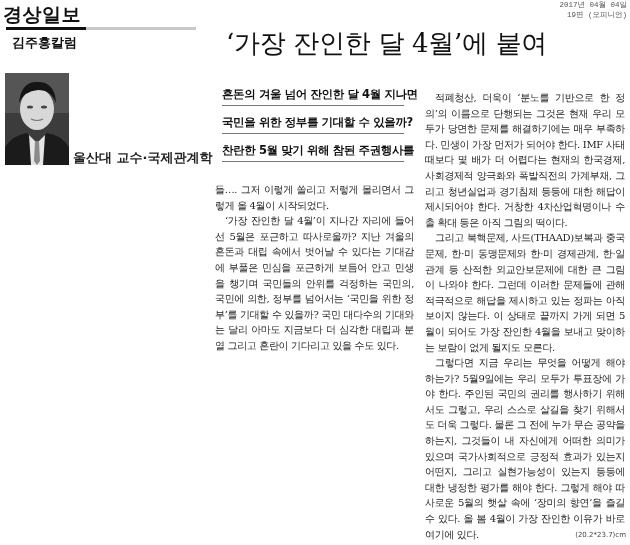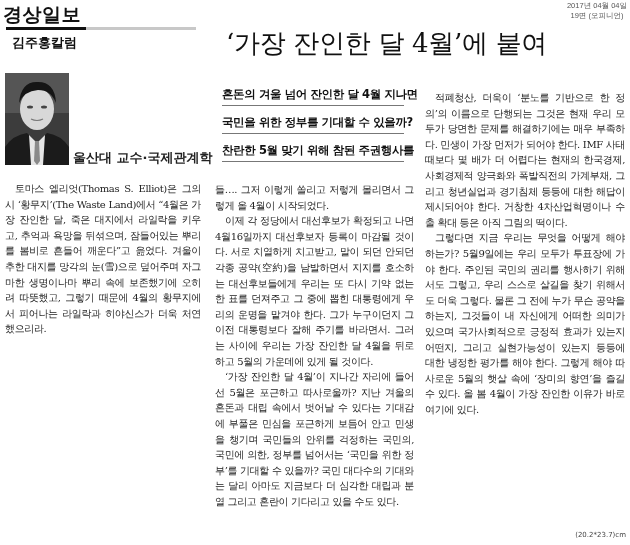--- a/index.html
+++ b/index.html
@@ -7,22 +7,22 @@
     width: 630px; height: 545px; position: relative; overflow: hidden;
     font-family: "DejaVu Serif", "Liberation Serif", serif;
     color: #1e1e1e;
   }
   .masthead {
     position: absolute; left: 3px; top: 2px;
     font-family: "DejaVu Sans", "Liberation Sans", sans-serif;
     font-weight: bold; font-size: 19px; letter-spacing: 0.5px; color: #111;
   }
   .meta {
-    position: absolute; right: 3px; top: 1px; text-align: center;
-    font-family: Liberation Sans, sans-serif;
+    position: absolute; right: 3px; top: 1px; text-align: right;
+    font-family: Liberation Mono, monospace;
     font-size: 7.5px; line-height: 9.5px; color: #555;
   }
   .rule-black {
     position: absolute; left: 6px; top: 27px; width: 80px; height: 3px; background: #111;
   }
   .rule-gray {
     position: absolute; left: 86px; top: 27px; width: 110px; height: 3px; background: #c8c8c8;
   }
   .column-name {
     position: absolute; left: 12px; top: 34px;
@@ -98,27 +98,26 @@
 </div>
 <div class="byline">울산대 교수·국제관계학</div>
 
 <div class="subheads">
   <div class="subhead">혼돈의 겨울 넘어 잔인한 달 4월 지나면</div>
   <div class="subhead">국민을 위한 정부를 기대할 수 있을까?</div>
   <div class="subhead">찬란한 5월 맞기 위해 참된 주권행사를</div>
 </div>
 
 <div class="col col1">
-  <p>토마스 엘리엇(Thomas S. Elliot)은 그의 시 ‘황무지’(The Waste Land)에서 “4월은 가장 잔인한 달, 죽은 대지에서 라일락을 키우고, 추억과 욕망을 뒤섞으며, 잠들어있는 뿌리를 봄비로 흔들어 깨운다”고 읊었다. 겨울이 추한 대지를 망각의 눈(雪)으로 덮어주며 자그마한 생명이나마 뿌리 속에 보존했기에 오히려 따뜻했고, 그렇기 때문에 4월의 황무지에서 피어나는 라일락과 히야신스가 더욱 처연했으리라.</p>
 </div>
 
 <div class="col col2">
   <p class="cont">들…. 그저 이렇게 쏠리고 저렇게 몰리면서 그렇게 올 4월이 시작되었다.</p>
-  <p>이제 각 정당에서 대선후보가 확정되고 나면 4월16일까지 대선후보자 등록이 마감될 것이다. 서로 치열하게 치고받고, 말이 되던 안되던 각종 공약(空約)을 남발하면서 지지를 호소하는 대선후보들에게 우리는 또 다시 기약 없는 한 표를 던져주고 그 중에 뽑힌 대통령에게 우리의 운명을 맡겨야 한다. 그가 누구이던지 그 이전 대통령보다 잘해 주기를 바라면서. 그러는 사이에 우리는 가장 잔인한 달 4월을 뒤로 하고 5월의 가운데에 있게 될 것이다.</p>
   <p>‘가장 잔인한 달 4월’이 지나간 자리에 들어선 5월은 포근하고 따사로울까? 지난 겨울의 혼돈과 대립 속에서 벗어날 수 있다는 기대감에 부풀은 민심을 포근하게 보듬어 안고 민생을 챙기며 국민들의 안위를 걱정하는 국민의, 국민에 의한, 정부를 넘어서는 ‘국민을 위한 정부’를 기대할 수 있을까? 국민 대다수의 기대와는 달리 아마도 지금보다 더 심각한 대립과 분열 그리고 혼란이 기다리고 있을 수도 있다.</p>
 </div>
 
 <div class="col col3">
   <p>적폐청산, 더욱이 ‘분노를 기반으로 한 정의’의 이름으로 단행되는 그것은 현재 우리 모두가 당면한 문제를 해결하기에는 매우 부족하다. 민생이 가장 먼저가 되어야 한다. IMF 사태 때보다 몇 배가 더 어렵다는 현재의 한국경제, 사회경제적 양극화와 폭발직전의 가계부채, 그리고 청년실업과 경기침체 등등에 대한 해답이 제시되어야 한다. 거창한 4차산업혁명이나 수출 확대 등은 아직 그림의 떡이다.</p>
+  <p>그리고 북핵문제, 사드(THAAD)보복과 중국문제, 한·미 동맹문제와 한·미 경제관계, 한·일 관계 등 산적한 외교안보문제에 대한 큰 그림이 나와야 한다. 그런데 이러한 문제들에 관해 적극적으로 해답을 제시하고 있는 정파는 아직 보이지 않는다. 이 상태로 끝까지 가게 되면 5월이 되어도 가장 잔인한 4월을 보내고 맞이하는 보람이 없게 될지도 모른다.</p>
   <p>그렇다면 지금 우리는 무엇을 어떻게 해야 하는가? 5월9일에는 우리 모두가 투표장에 가야 한다. 주인된 국민의 권리를 행사하기 위해서도 그렇고, 우리 스스로 살길을 찾기 위해서도 더욱 그렇다. 물론 그 전에 누가 무슨 공약을 하는지, 그것들이 내 자신에게 어떠한 의미가 있으며 국가사회적으로 긍정적 효과가 있는지 어떤지, 그리고 실현가능성이 있는지 등등에 대한 냉정한 평가를 해야 한다. 그렇게 해야 따사로운 5월의 햇살 속에 ‘장미의 향연’을 즐길 수 있다. 올 봄 4월이 가장 잔인한 이유가 바로 여기에 있다.</p>
 </div>
 
 <div class="size-note">(20.2*23.7)cm</div>
 
 </body></html>

